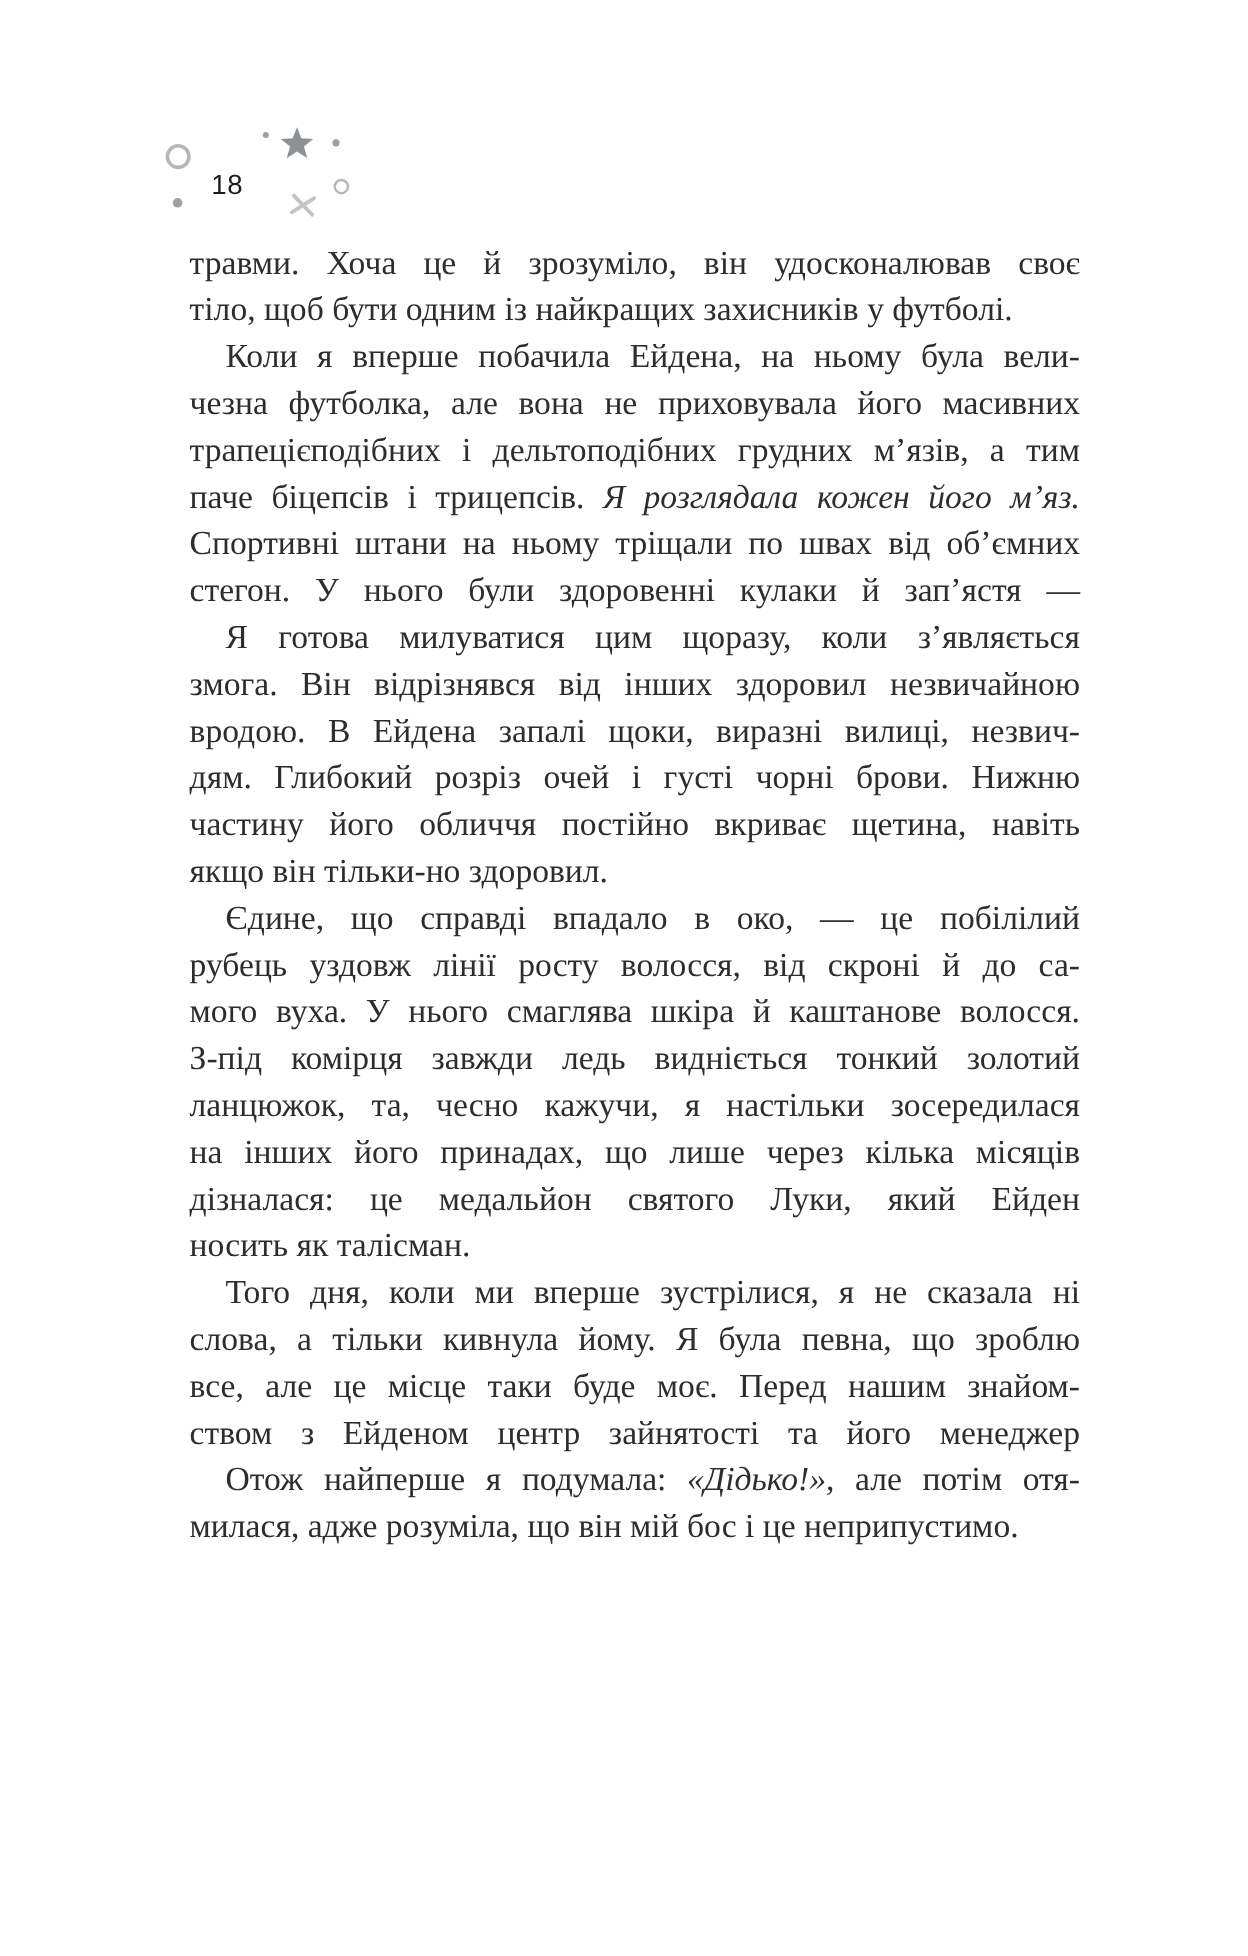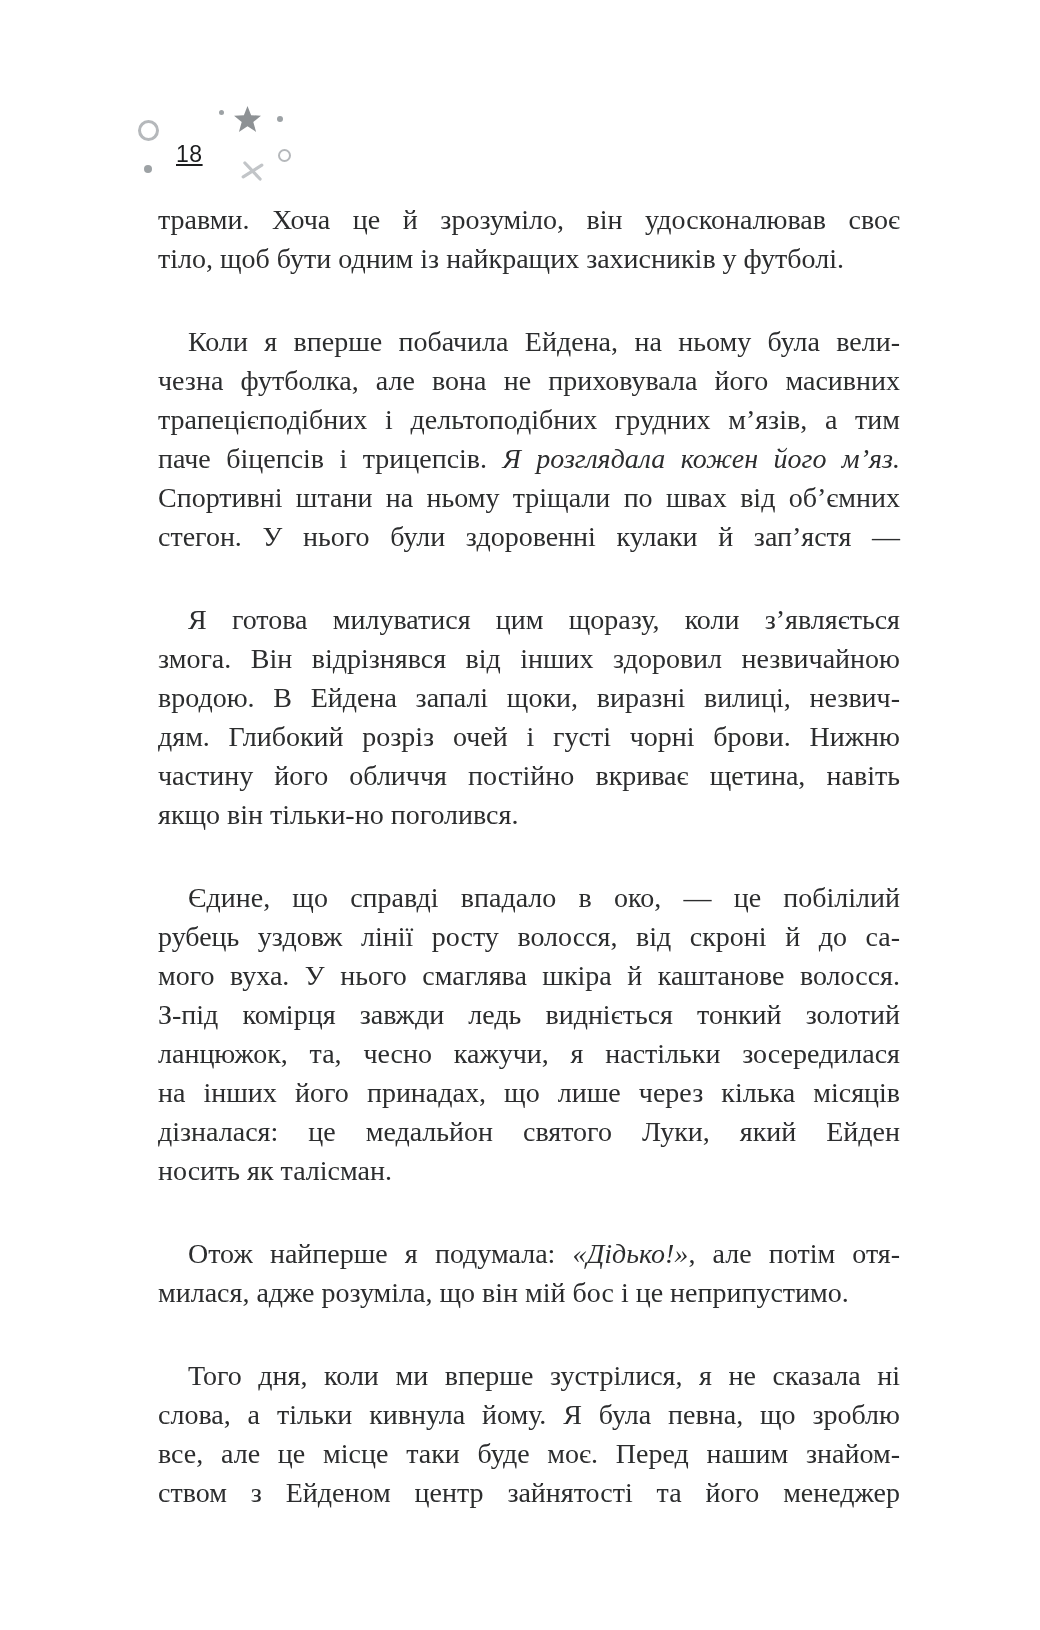--- a/index.html
+++ b/index.html
@@ -34,31 +34,30 @@
   .star        { left: 233px; top: 105px; width: 29px; height: 29px; color: var(--star-color); }
   .x-mark      { left: 240px; top: 159px; width: 25px; height: 24px; color: var(--x-color);
                  transform: rotate(7deg); }
 
   
   .page-number {
     position: absolute; left: 176px; top: 143px;
     font-family: "Liberation Sans", "DejaVu Sans", sans-serif;
     font-size: 23px; line-height: 1; letter-spacing: 0.5px;
     color: var(--pagenum-color);
-    text-decoration: underline;
   }
 
   
   .text-block {
     position: absolute; left: 158px; top: 200px; width: 742px;
     font-size: 28px; line-height: 39px; color: var(--text-color);
   }
   .line { text-align: justify; text-align-last: justify; white-space: normal; }
   .line.line-end { text-align-last: left; }
-  .line.indented { text-indent: 30px; margin-top: 44px; }
+  .line.indented { text-indent: 30px; }
   .line em { font-style: italic; }
 </style>
 </head>
 <body>
 
 <div>
   <span class="ornament ring-big"></span>
   <span class="ornament dot dot-bl"></span>
   <span class="ornament dot dot-top"></span>
   <span class="ornament star">
@@ -90,35 +89,35 @@
       <div class="line"><span>паче біцепсів і трицепсів. </span><em>Я розглядала кожен його м’яз.</em></div>
       <div class="line"><span>Спортивні штани на ньому тріщали по швах від об’ємних</span></div>
       <div class="line"><span>стегон. У нього були здоровенні кулаки й зап’ястя —</span></div>
     </div>
     <div class="para">
       <div class="line indented"><span>Я готова милуватися цим щоразу, коли з’являється</span></div>
       <div class="line"><span>змога. Він відрізнявся від інших здоровил незвичайною</span></div>
       <div class="line"><span>вродою. В Ейдена запалі щоки, виразні вилиці, незвич-</span></div>
       <div class="line"><span>дям. Глибокий розріз очей і густі чорні брови. Нижню</span></div>
       <div class="line"><span>частину його обличчя постійно вкриває щетина, навіть</span></div>
-      <div class="line line-end"><span>якщо він тільки-но поголився.</span></div>
+      <div class="line line-end"><span>якщо він тільки-но здоровил.</span></div>
     </div>
     <div class="para">
       <div class="line indented"><span>Єдине, що справді впадало в око, — це побілілий</span></div>
       <div class="line"><span>рубець уздовж лінії росту волосся, від скроні й до са-</span></div>
       <div class="line"><span>мого вуха. У нього смаглява шкіра й каштанове волосся.</span></div>
       <div class="line"><span>З-під комірця завжди ледь видніється тонкий золотий</span></div>
       <div class="line"><span>ланцюжок, та, чесно кажучи, я настільки зосередилася</span></div>
       <div class="line"><span>на інших його принадах, що лише через кілька місяців</span></div>
       <div class="line"><span>дізналася: це медальйон святого Луки, який Ейден</span></div>
       <div class="line line-end"><span>носить як талісман.</span></div>
     </div>
     <div class="para">
-      <div class="line indented"><span>Отож найперше я подумала: </span><em>«Дідько!»</em><span>, але потім отя-</span></div>
-      <div class="line line-end"><span>милася, адже розуміла, що він мій бос і це неприпустимо.</span></div>
-    </div>
-    <div class="para">
       <div class="line indented"><span>Того дня, коли ми вперше зустрілися, я не сказала ні</span></div>
       <div class="line"><span>слова, а тільки кивнула йому. Я була певна, що зроблю</span></div>
       <div class="line"><span>все, але це місце таки буде моє. Перед нашим знайом-</span></div>
       <div class="line"><span>ством з Ейденом центр зайнятості та його менеджер</span></div>
     </div>
+    <div class="para">
+      <div class="line indented"><span>Отож найперше я подумала: </span><em>«Дідько!»</em><span>, але потім отя-</span></div>
+      <div class="line line-end"><span>милася, адже розуміла, що він мій бос і це неприпустимо.</span></div>
+    </div>
   </div>
 
 </body></html>

